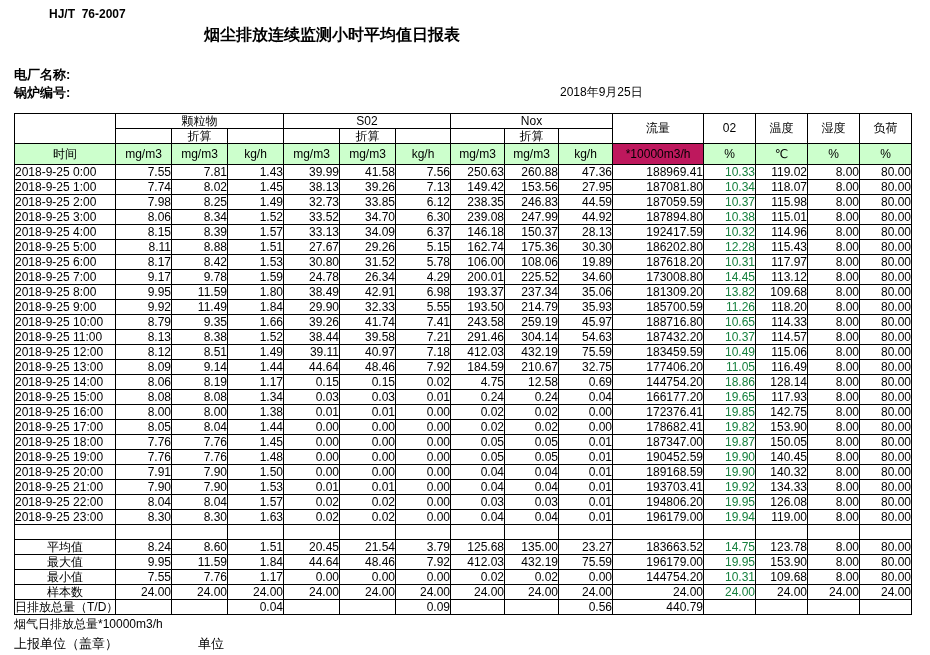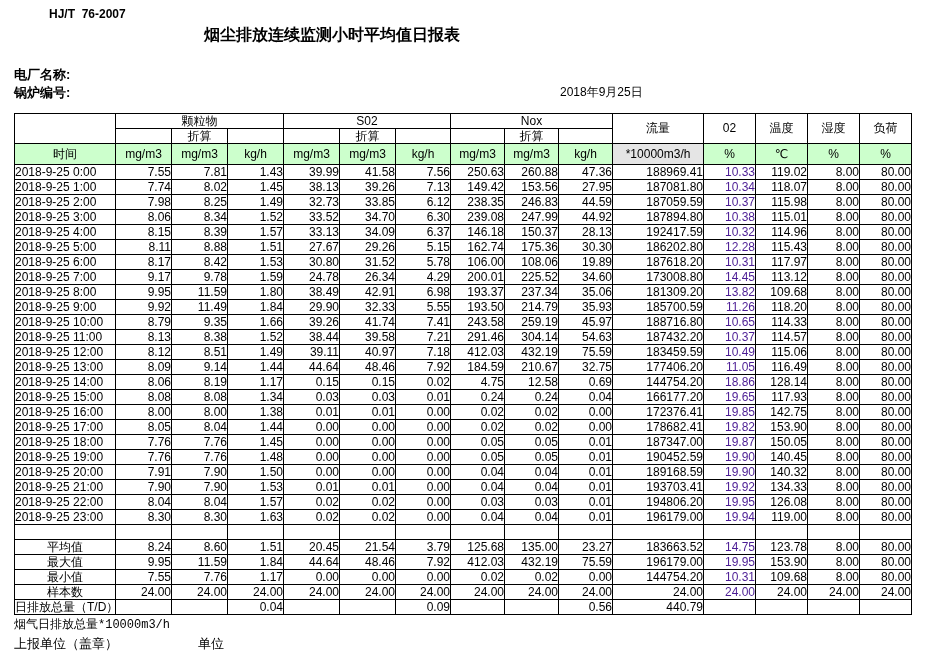--- a/index.html
+++ b/index.html
@@ -29,22 +29,22 @@
   .green{background:#ccffcc;}
   .c-time{text-align:left;padding-right:2px;}
   .c-num{text-align:right;}
   .c-num.padded{padding-right:10px;}
   .c-num.flush{padding-right:2px;}
   .c-label{text-align:center;padding-right:2px;font-size:13px;}
   .c-label.left{text-align:left;padding-left:1px;font-size:12px;}
   tbody tr{height:14px;}
   tbody tr.spacer-row{height:13px;}
   tbody tr.summary-row{height:13px;}
-  tbody td:nth-child(12){color:#4c1d95;}
-  #footer-note{left:14px;top:616px;font-size:12px;font-family:Liberation Mono, monospace;}
+  tbody td:nth-child(12){color:#15803d;}
+  #footer-note{left:14px;top:616px;font-size:12px;}
   #report-unit-label{left:14px;top:635px;font-size:13px;}
   #unit-label{left:198px;top:635px;font-size:13px;}
 </style>
 </head>
 <body>
 
 <div class="abs" id="doc-code">HJ/T  76-2007</div>
 <div class="abs" id="title">烟尘排放连续监测小时平均值日报表</div>
 <div class="abs" id="plant-label">电厂名称:</div>
 <div class="abs" id="boiler-label">锅炉编号:</div>
@@ -95,21 +95,21 @@
       <td class="green hdr-cjk" style="background: rgb(204, 255, 204);">时间</td>
       <td class="green" style="background: rgb(204, 255, 204);">mg/m3</td>
       <td class="green" style="background: rgb(204, 255, 204);">mg/m3</td>
       <td class="green" style="background: rgb(204, 255, 204);">kg/h</td>
       <td class="green" style="background: rgb(204, 255, 204);">mg/m3</td>
       <td class="green" style="background: rgb(204, 255, 204);">mg/m3</td>
       <td class="green" style="background: rgb(204, 255, 204);">kg/h</td>
       <td class="green" style="background: rgb(204, 255, 204);">mg/m3</td>
       <td class="green" style="background: rgb(204, 255, 204);">mg/m3</td>
       <td class="green" style="background: rgb(204, 255, 204);">kg/h</td>
-      <td class="green" style="background: #e5e5e5;">*10000m3/h</td>
+      <td class="green" style="background: #be185d;">*10000m3/h</td>
       <td class="green" style="background: rgb(204, 255, 204);">%</td>
       <td class="green" style="background: rgb(204, 255, 204);">℃</td>
       <td class="green" style="background: rgb(204, 255, 204);">%</td>
       <td class="green" style="background: rgb(204, 255, 204);">%</td>
     </tr>
   </thead>
   <tbody>
       <tr>
         <td class="c-time">2018-9-25 0:00</td>
         <td class="c-num padded">7.55</td>

